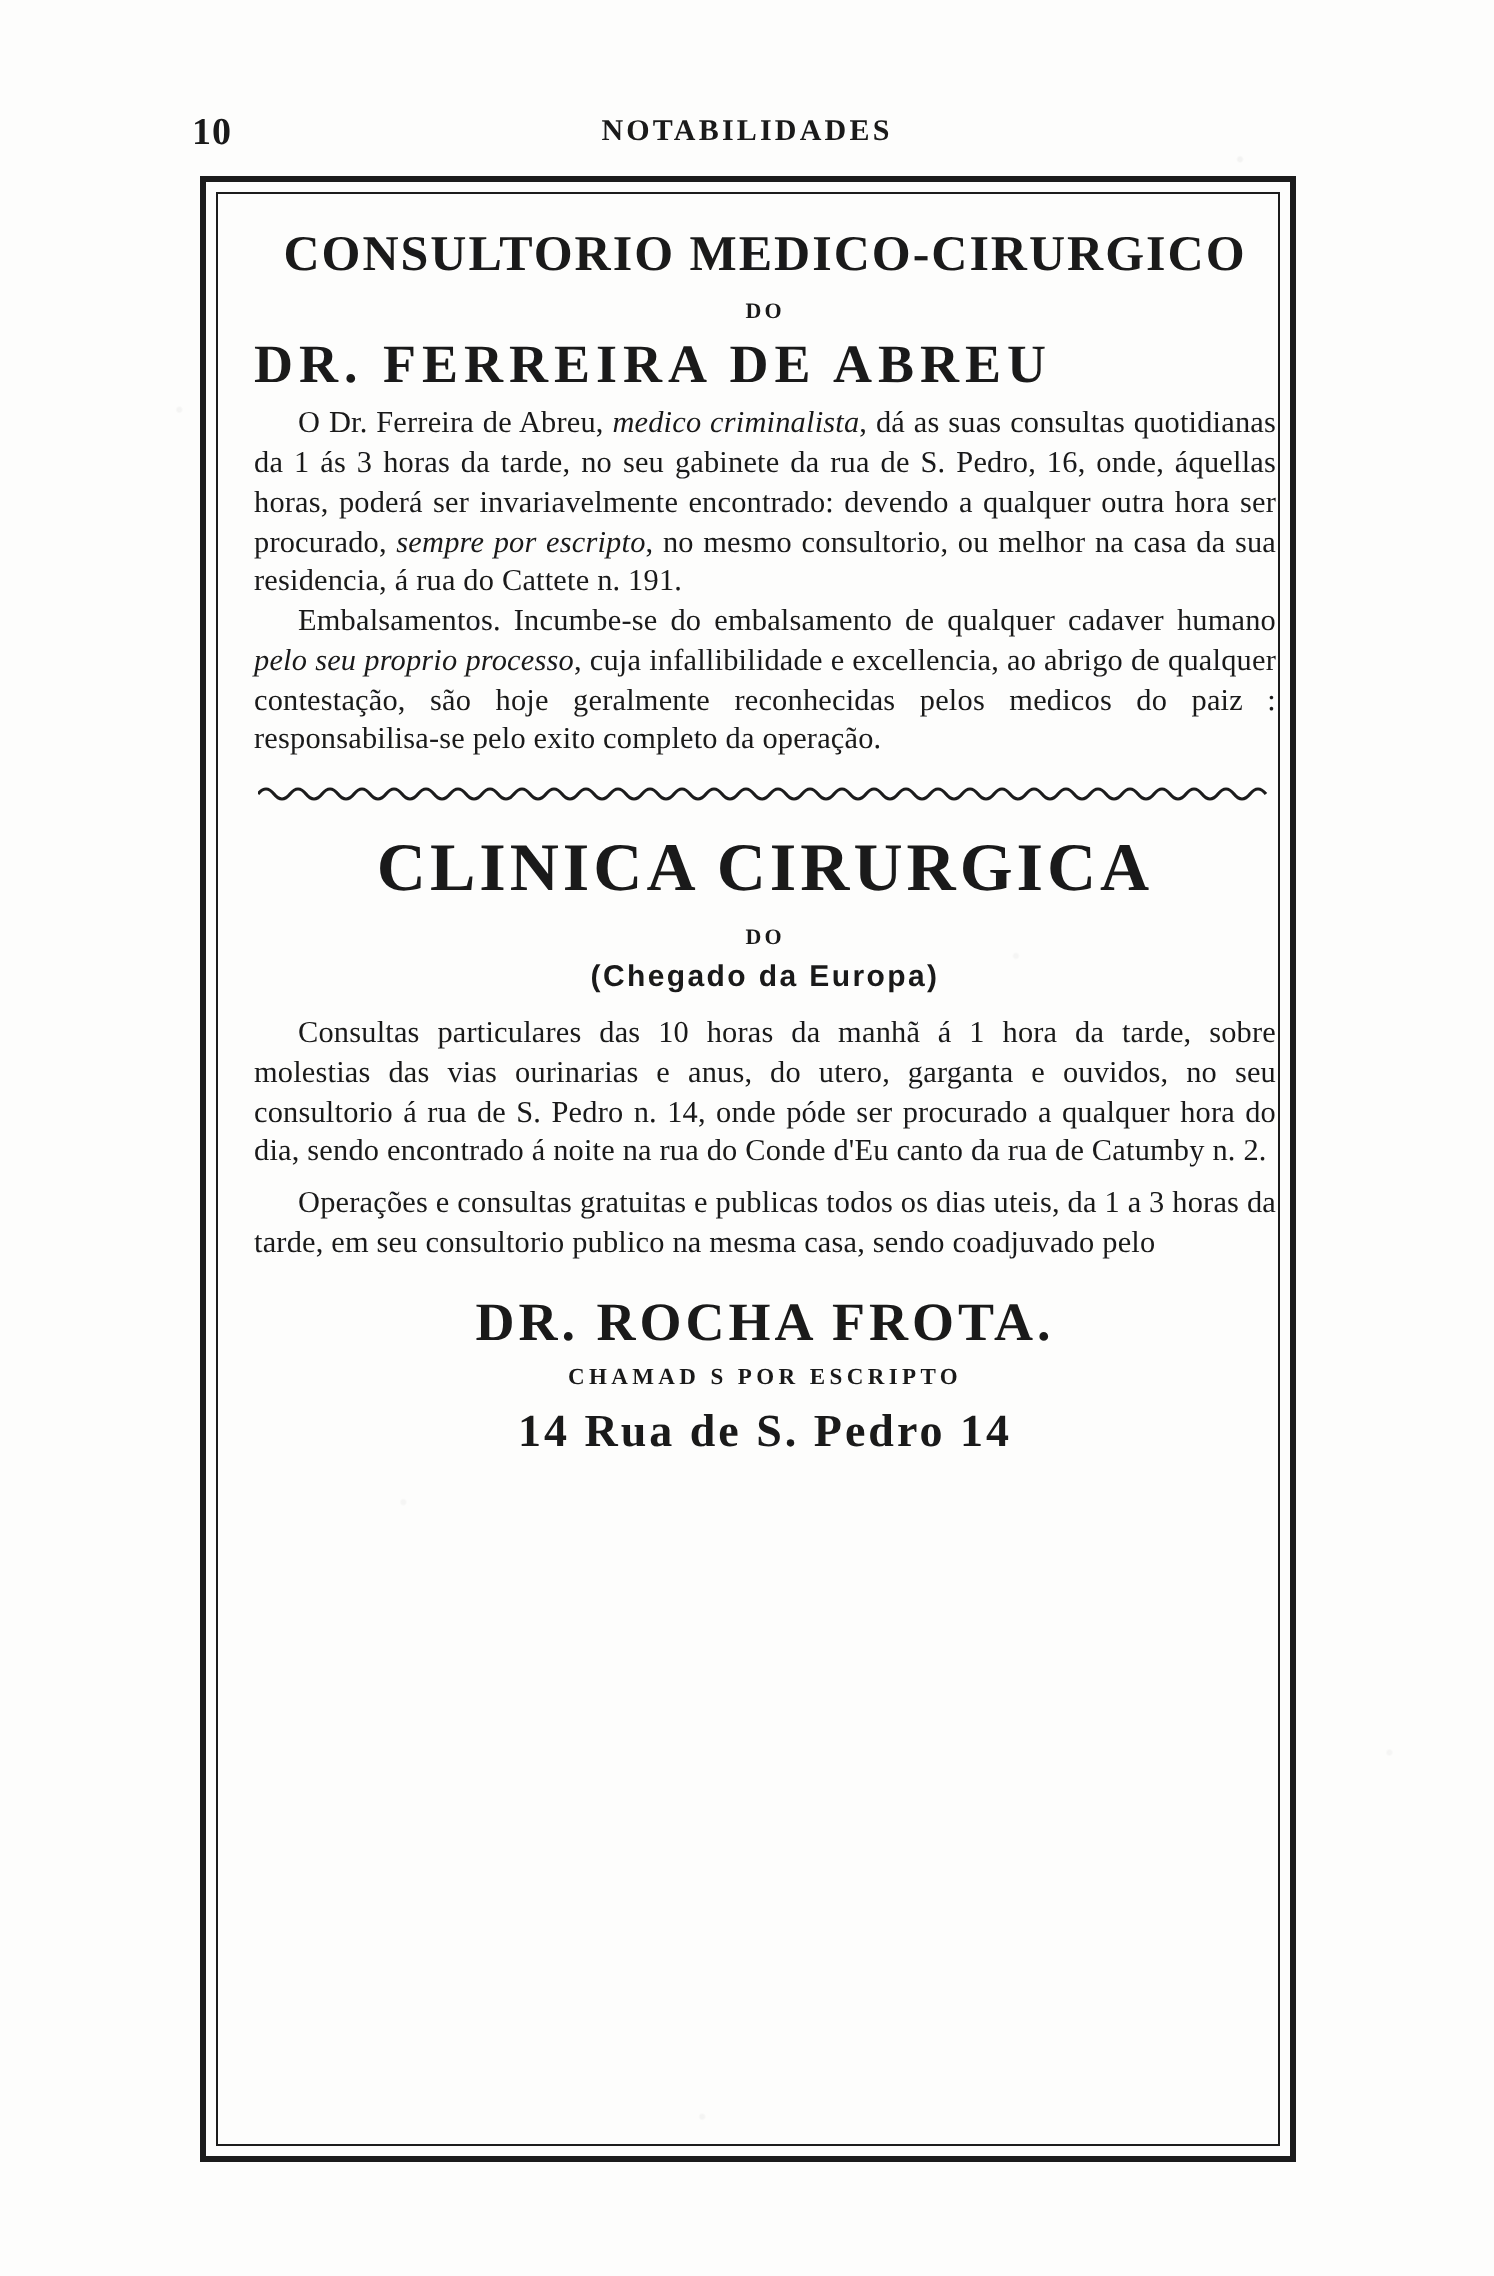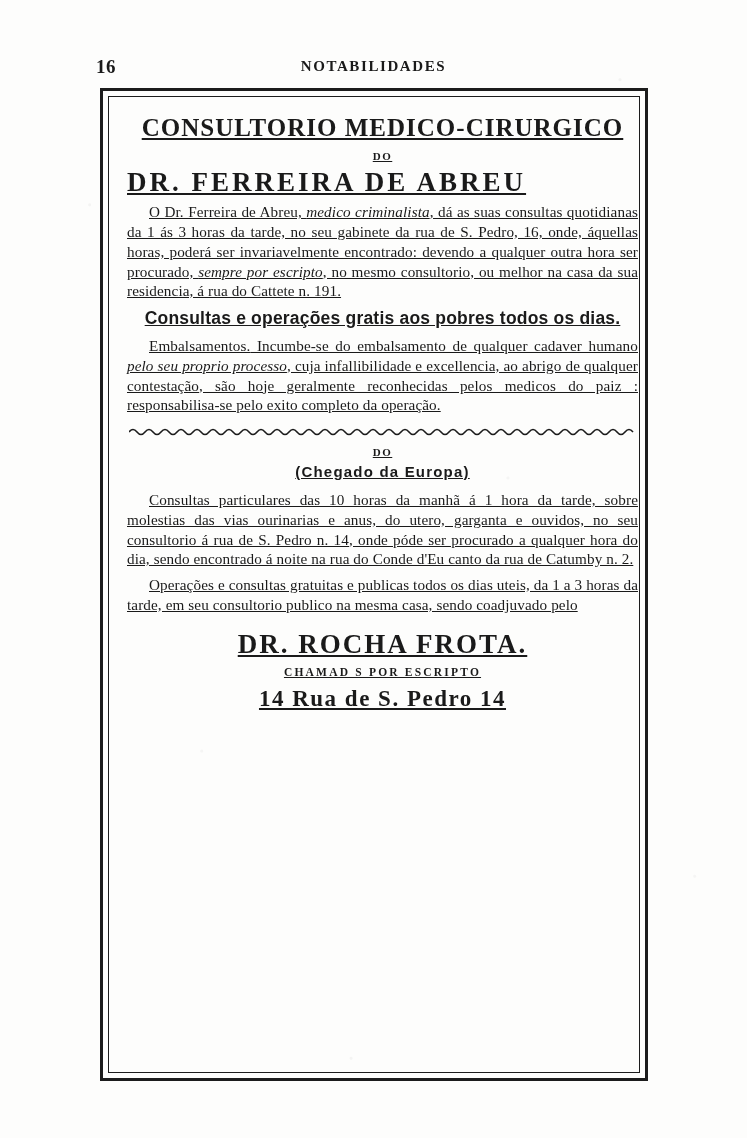--- a/index.html
+++ b/index.html
@@ -68,21 +68,20 @@
     padding: 5px;
     box-sizing: border-box;
     background: transparent;
   }
   .ad-inner {
     width: 100%;
     height: 100%;
     border: 1px solid #1c1c1c;
     box-sizing: border-box;
     padding: 16px 1px 10px 18px;
-    text-decoration: underline;
   }
 
   .t-main {
     font-family: "Liberation Serif", serif;
     font-weight: bold;
     letter-spacing: 1px;
     font-size: 25px;
     line-height: 1.05;
     text-align: center;
     margin: 2px 0 0 0;
@@ -187,46 +186,46 @@
     margin: 4px 0 2px 0;
   }
   .spacer-sm { height: 6px; }
 </style>
 </head>
 <body>
 
 <div class="page">
 
   <div class="running-head">
-    <div class="folio">16</div>
+    <div class="folio">10</div>
     <div class="head-title">NOTABILIDADES</div>
   </div>
 
   <div class="ad-frame">
     <div class="ad-inner">
 
       <div>
         <div class="t-main">CONSULTORIO MEDICO-CIRURGICO</div>
         <div class="t-do">DO</div>
         <div class="t-doctor">DR. FERREIRA DE ABREU</div>
 
         <p class="body-par"><span>O Dr. Ferreira de Abreu, </span><span class="it">medico criminalista</span><span>, dá as suas consultas quotidianas da 1 ás 3 horas da tarde, no seu gabinete da rua de S. Pedro, 16, onde, áquellas horas, poderá ser invariavelmente encontrado: devendo a qualquer outra hora ser procurado, </span><span class="it">sempre por escripto</span><span>, no mesmo consultorio, ou melhor na casa da sua residencia, á rua do Cattete n. 191.</span></p>
 
-        <div class="t-gratis">Consultas e operações gratis aos pobres todos os dias.</div>
 
         <p class="body-par"><span>Embalsamentos.</span><span> Incumbe-se do embalsamento de qualquer cadaver humano </span><span class="it">pelo seu proprio processo</span><span>, cuja infallibilidade e excellencia, ao abrigo de qualquer contestação, são hoje geralmente reconhecidas pelos medicos do paiz : responsabilisa-se pelo exito completo da operação.</span></p>
       </div>
 
       <div class="wavy">
         <svg width="510" height="12" viewBox="0 0 510 12" xmlns="http://www.w3.org/2000/svg">
           <path d="M0 7 q4 -5 8 0 t8 0 t8 0 t8 0 t8 0 t8 0 t8 0 t8 0 t8 0 t8 0 t8 0 t8 0 t8 0 t8 0 t8 0 t8 0 t8 0 t8 0 t8 0 t8 0 t8 0 t8 0 t8 0 t8 0 t8 0 t8 0 t8 0 t8 0 t8 0 t8 0 t8 0 t8 0 t8 0 t8 0 t8 0 t8 0 t8 0 t8 0 t8 0 t8 0 t8 0 t8 0 t8 0 t8 0 t8 0 t8 0 t8 0 t8 0 t8 0 t8 0 t8 0 t8 0 t8 0 t8 0 t8 0 t8 0 t8 0 t8 0 t8 0 t8 0 t8 0 t8 0 t8 0" fill="none" stroke="#1c1c1c" stroke-width="1.6"></path>
         </svg>
       </div>
 
       <div>
+        <div class="t-clinic">CLINICA CIRURGICA</div>
         <div class="t-do">DO</div>
         <div class="t-chegado">(Chegado da Europa)</div>
 
         <p class="body-par">Consultas particulares das 10 horas da manhã á 1 hora da tarde, sobre molestias das vias ourinarias e anus, do utero, garganta e ouvidos, no seu consultorio á rua de S. Pedro n. 14, onde póde ser procurado a qualquer hora do dia, sendo encontrado á noite na rua do Conde d'Eu canto da rua de Catumby n. 2.</p>
         <div class="spacer-sm"></div>
         <p class="body-par">Operações e consultas gratuitas e publicas todos os dias uteis, da 1 a 3 horas da tarde, em seu consultorio publico na mesma casa, sendo coadjuvado pelo</p>
 
         <div class="t-rocha">DR. ROCHA FROTA.</div>
         <div class="t-chamados">CHAMAD S POR ESCRIPTO</div>
         <div class="t-final-address">14  Rua de S. Pedro  14</div>

